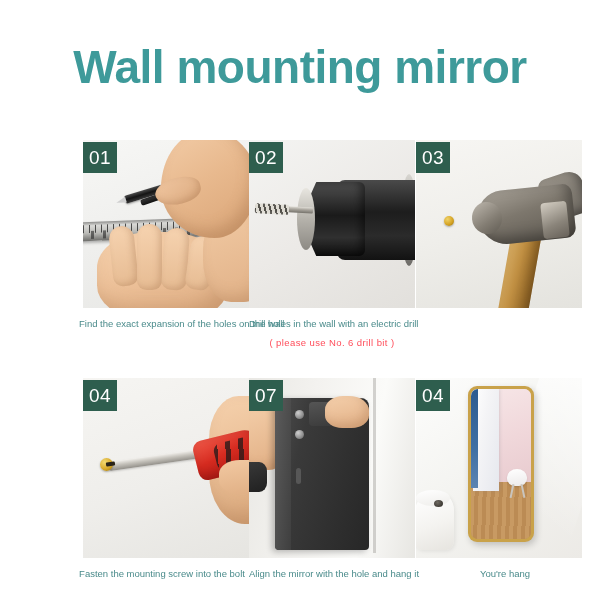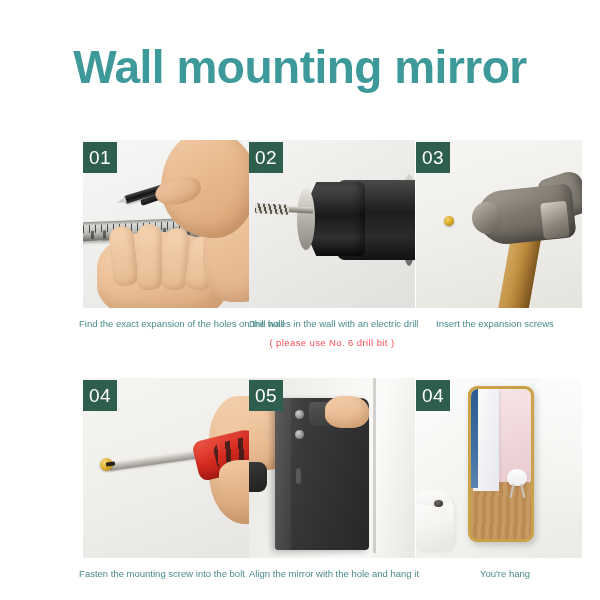--- a/index.html
+++ b/index.html
@@ -603,23 +603,20 @@
       <div class="photo">
         <div class="p3-bg"></div>
         <div class="p3-anchor"></div>
         <div class="p3-handle"></div>
         <div class="p3-claw"></div>
         <div class="p3-head"></div>
         <div class="p3-peen"></div>
         <div class="p3-face"></div>
         <div class="badge">03</div>
       </div>
-      <div class="caption cap-offset-left">
-        <span>Insert the expansion screws</span>
-      </div>
     </div>
 
   </div>
 
   <div class="step-row row-2">
 
     <div class="step-cell col-1">
       <div class="photo">
         <div class="p4-bg"></div>
         <div class="p4-shaft"></div>
@@ -643,21 +640,21 @@
         <div class="p5-arm"></div>
         <div class="p5-arm2"></div>
         <div class="p5-inner"></div>
         <div class="p5-panel"></div>
         <div class="p5-edge"></div>
         <div class="p5-hole p5-h1"></div>
         <div class="p5-hole p5-h2"></div>
         <div class="p5-slot"></div>
         <div class="p5-strap"></div>
         <div class="p5-hand"></div>
-        <div class="badge">05</div>
+        <div class="badge">07</div>
       </div>
       <div class="caption">
         <span>Align the mirror with the hole and hang it</span>
       </div>
     </div>
 
     <div class="step-cell col-3">
       <div class="photo">
         <div class="p6-bg"></div>
         <div class="p6-lightbeam"></div>

